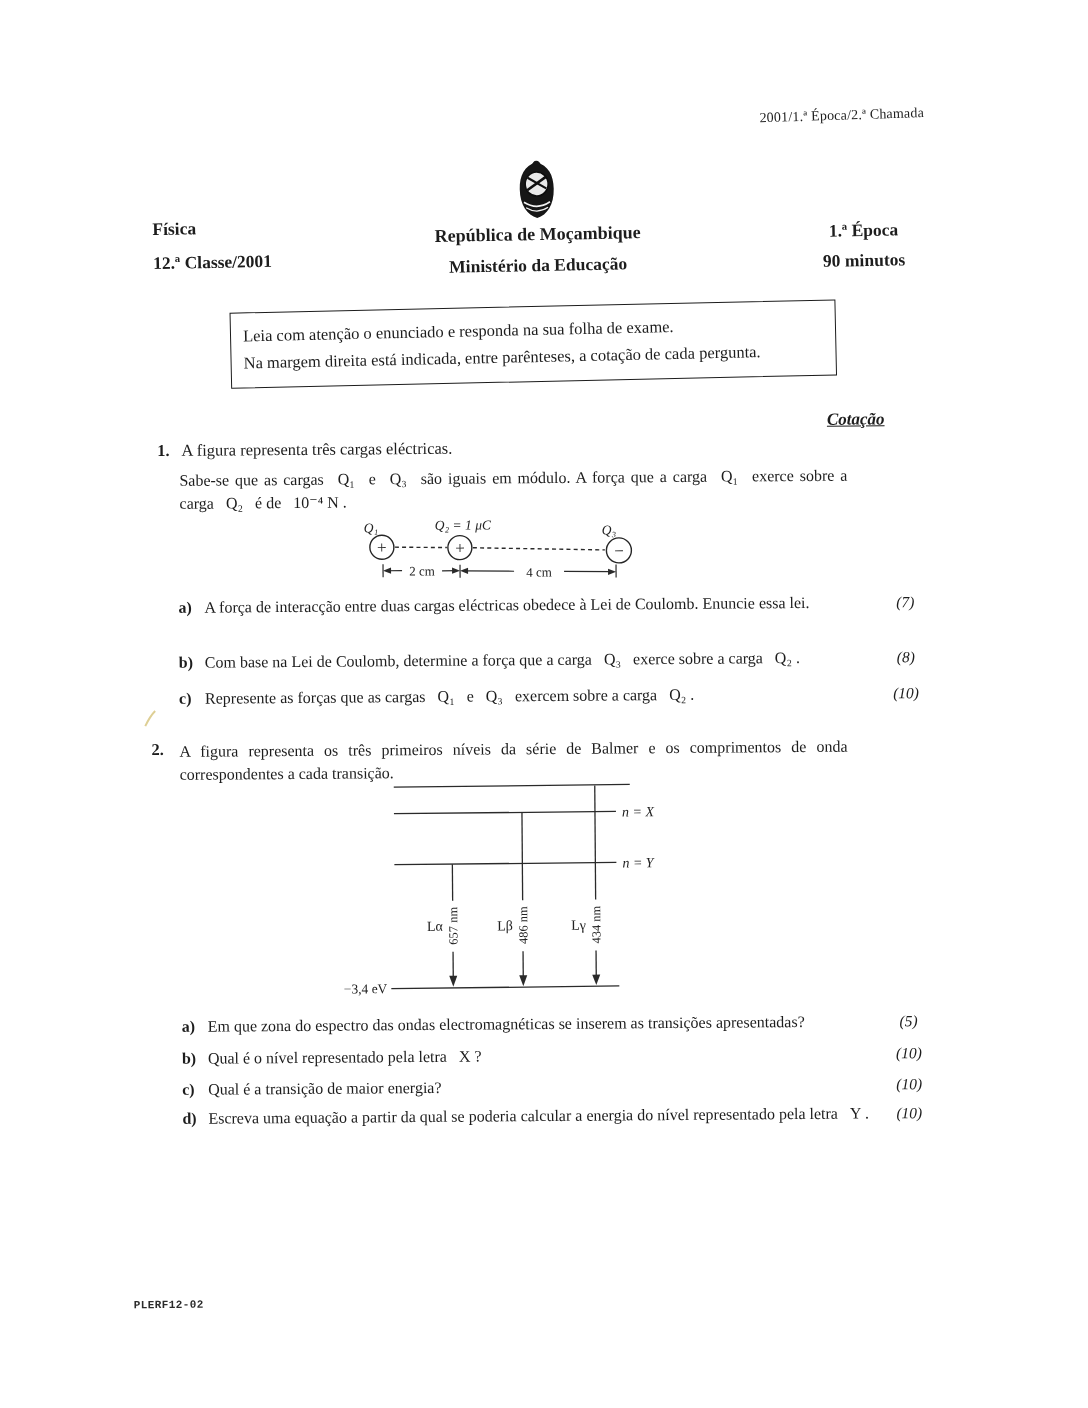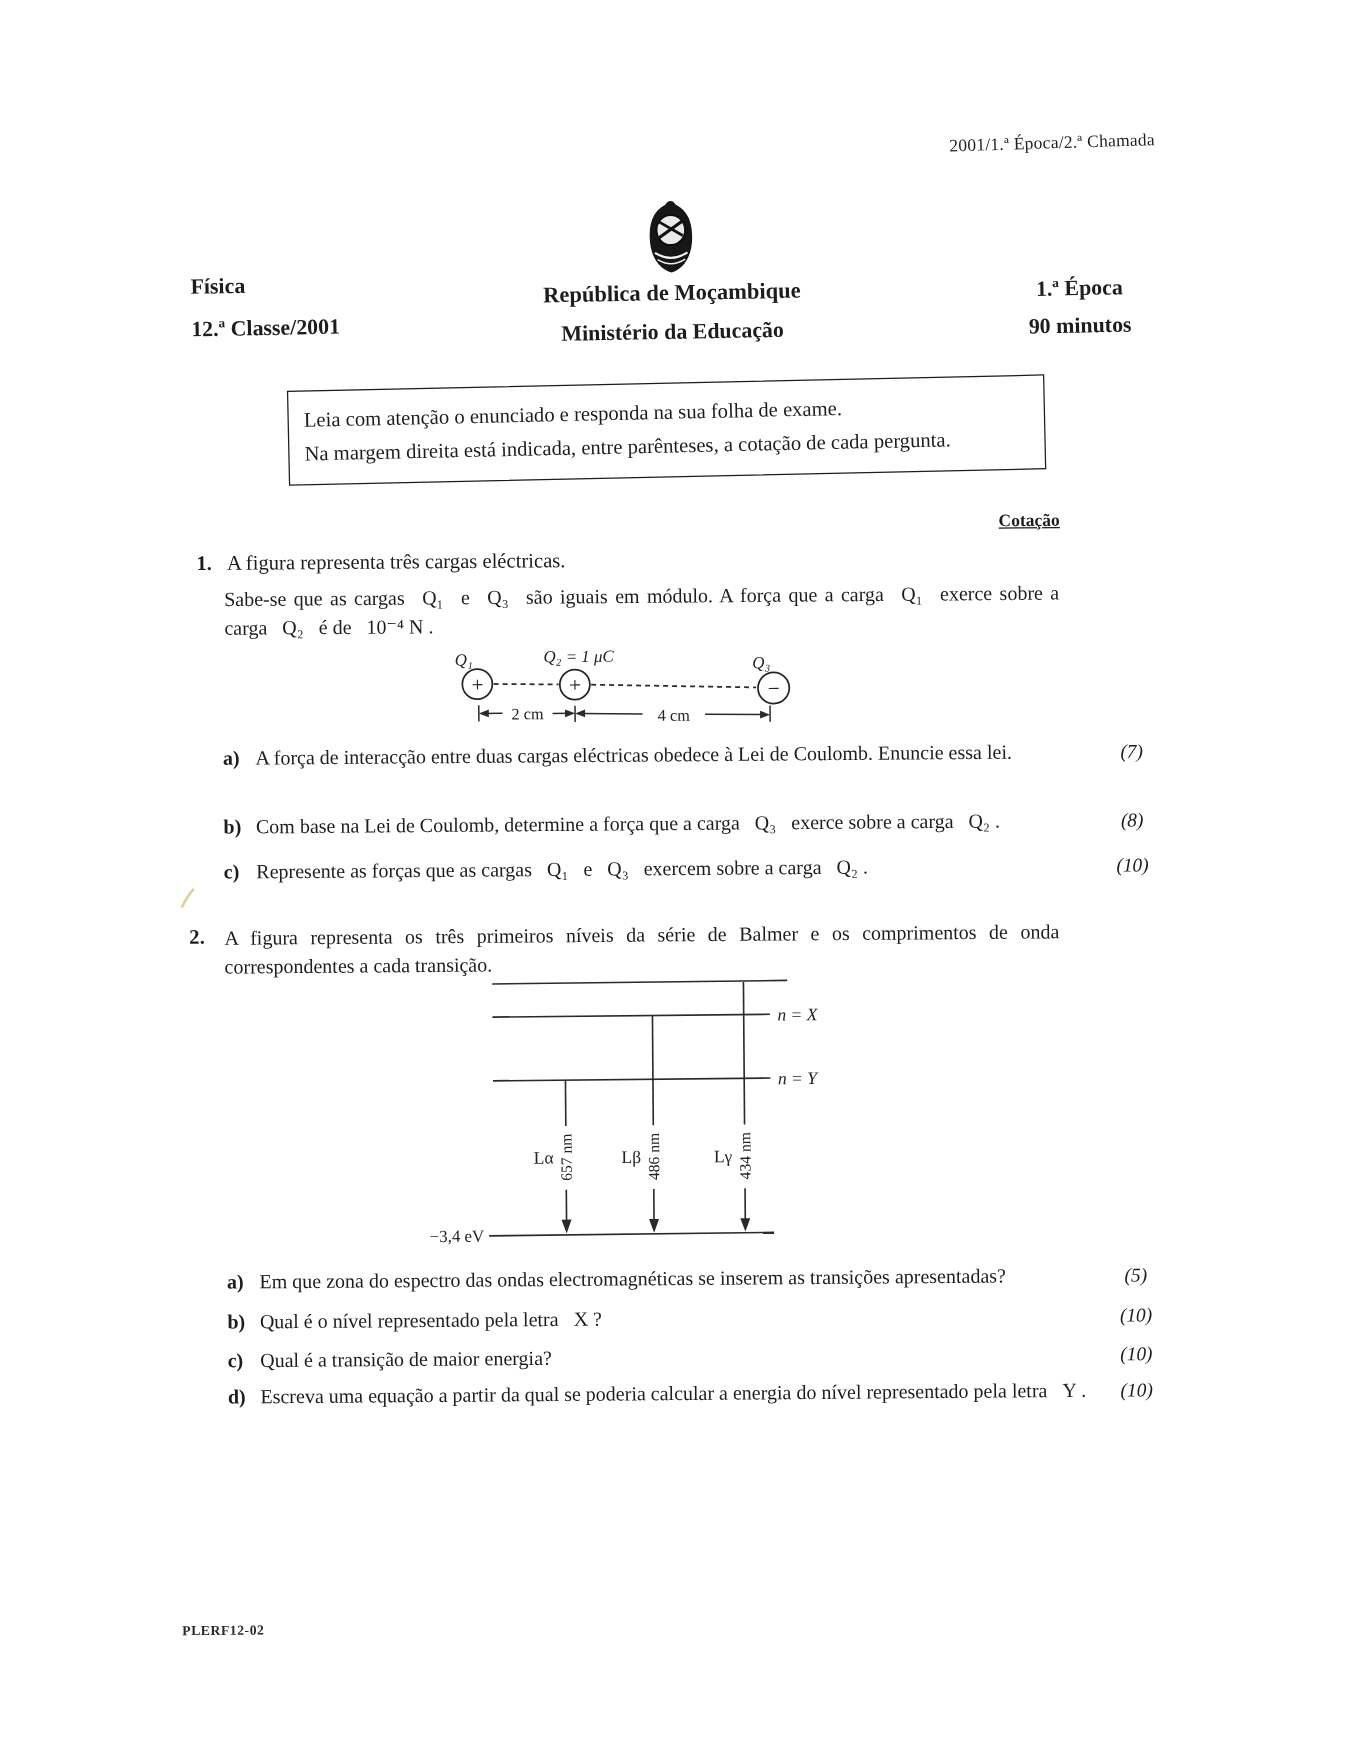--- a/index.html
+++ b/index.html
@@ -24,43 +24,43 @@
   .mast-right .l2{margin-top:9px;}
 
   .notice-box{
     position:absolute;left:232px;top:306px;width:580px;
     border:1.6px solid #1c1c1c;padding:9px 12px 11px 12px;
     font-size:16.5px;line-height:27px;transform:rotate(-0.8deg);
     background:#fff;
   }
 
   .marks-header{
-    position:absolute;left:800px;top:412px;font-weight:bold;
-    font-size:14px;text-decoration:underline;
+    position:absolute;left:828px;top:412px;font-weight:bold;font-style:italic;
+    font-size:17px;text-decoration:underline;
   }
 
   .q-row{position:absolute;font-size:16.5px;}
   .q-num{font-weight:bold;}
   .q-intro{margin-left:12px;}
   .q-body{position:absolute;font-size:16px;line-height:23px;text-align:justify;}
 
   .part{position:absolute;left:178px;width:760px;font-size:16px;line-height:22px;}
   .part-letter{position:absolute;left:0;top:0;font-weight:bold;}
   .part-text{margin-left:26px;text-align:justify;}
   .pt-q1{width:650px;}
   .pt-q2{width:676px;}
   .part-marks{position:absolute;left:702px;top:0;width:50px;text-align:center;font-style:italic;font-size:15.5px;}
 
   .fig1{position:absolute;left:338px;top:514px;width:300px;height:72px;}
   .fig2{position:absolute;left:330px;top:775px;width:410px;height:228px;}
   .figtext{font-family:"Liberation Serif","DejaVu Serif",serif;fill:#222;}
 
   .footer-code{
-    position:absolute;left:140px;top:1296px;
-    font-family:Liberation Serif, serif;
+    position:absolute;left:128px;top:1296px;
+    font-family:Liberation Mono, monospace;
     font-weight:bold;font-size:11px;color:#2b2b2b;letter-spacing:.4px;text-align:center;
   }
   .pen-mark{position:absolute;left:141px;top:706px;width:16px;height:20px;}
 </style>
 </head>
 <body>
 
 <div class="sheet">
 
   <div class="corner-ref">2001/1.ª Época/2.ª Chamada</div>

